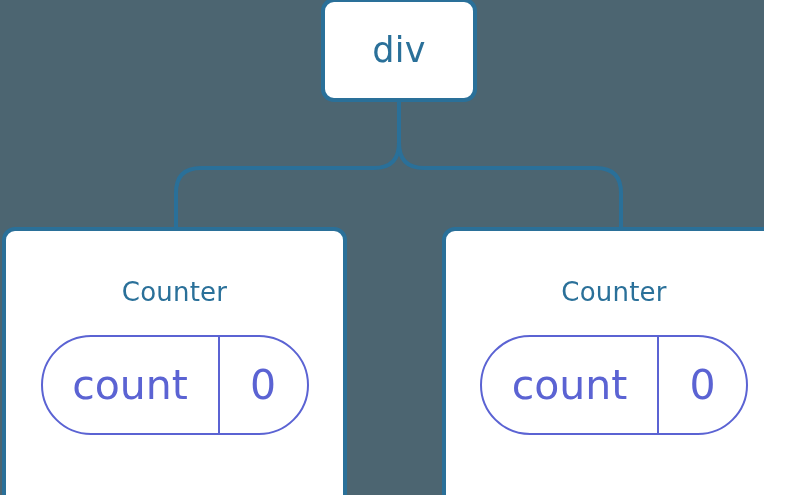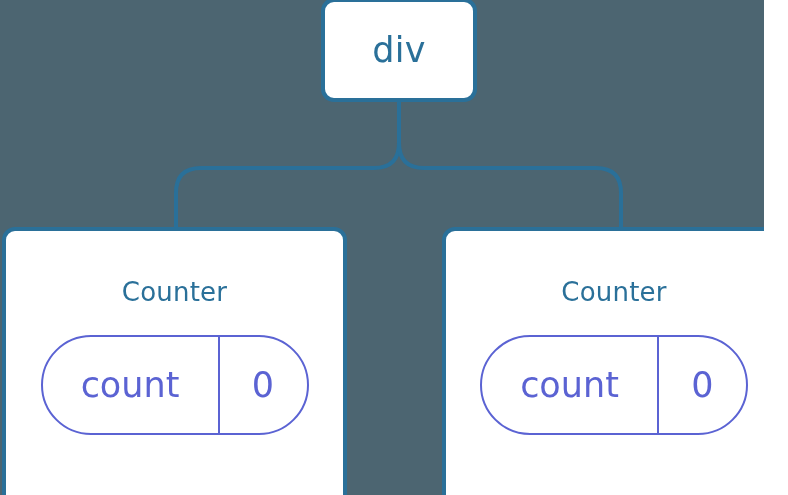--- a/index.html
+++ b/index.html
@@ -83,21 +83,21 @@
     background: #ffffff;
   }
   .pill-left  { width: 268px; }
   .pill-right { width: 268px; }
 
   .state-key,
   .state-value {
     display: flex;
     align-items: center;
     justify-content: center;
-    font-size: 35px;
+    font-size: 41px;
     color: #5b63d3;
     line-height: 1;
   }
   .state-key {
     flex: 0 0 175px;
     border-right: 2px solid #5b63d3;
   }
   .state-value {
     flex: 1 1 auto;
   }

